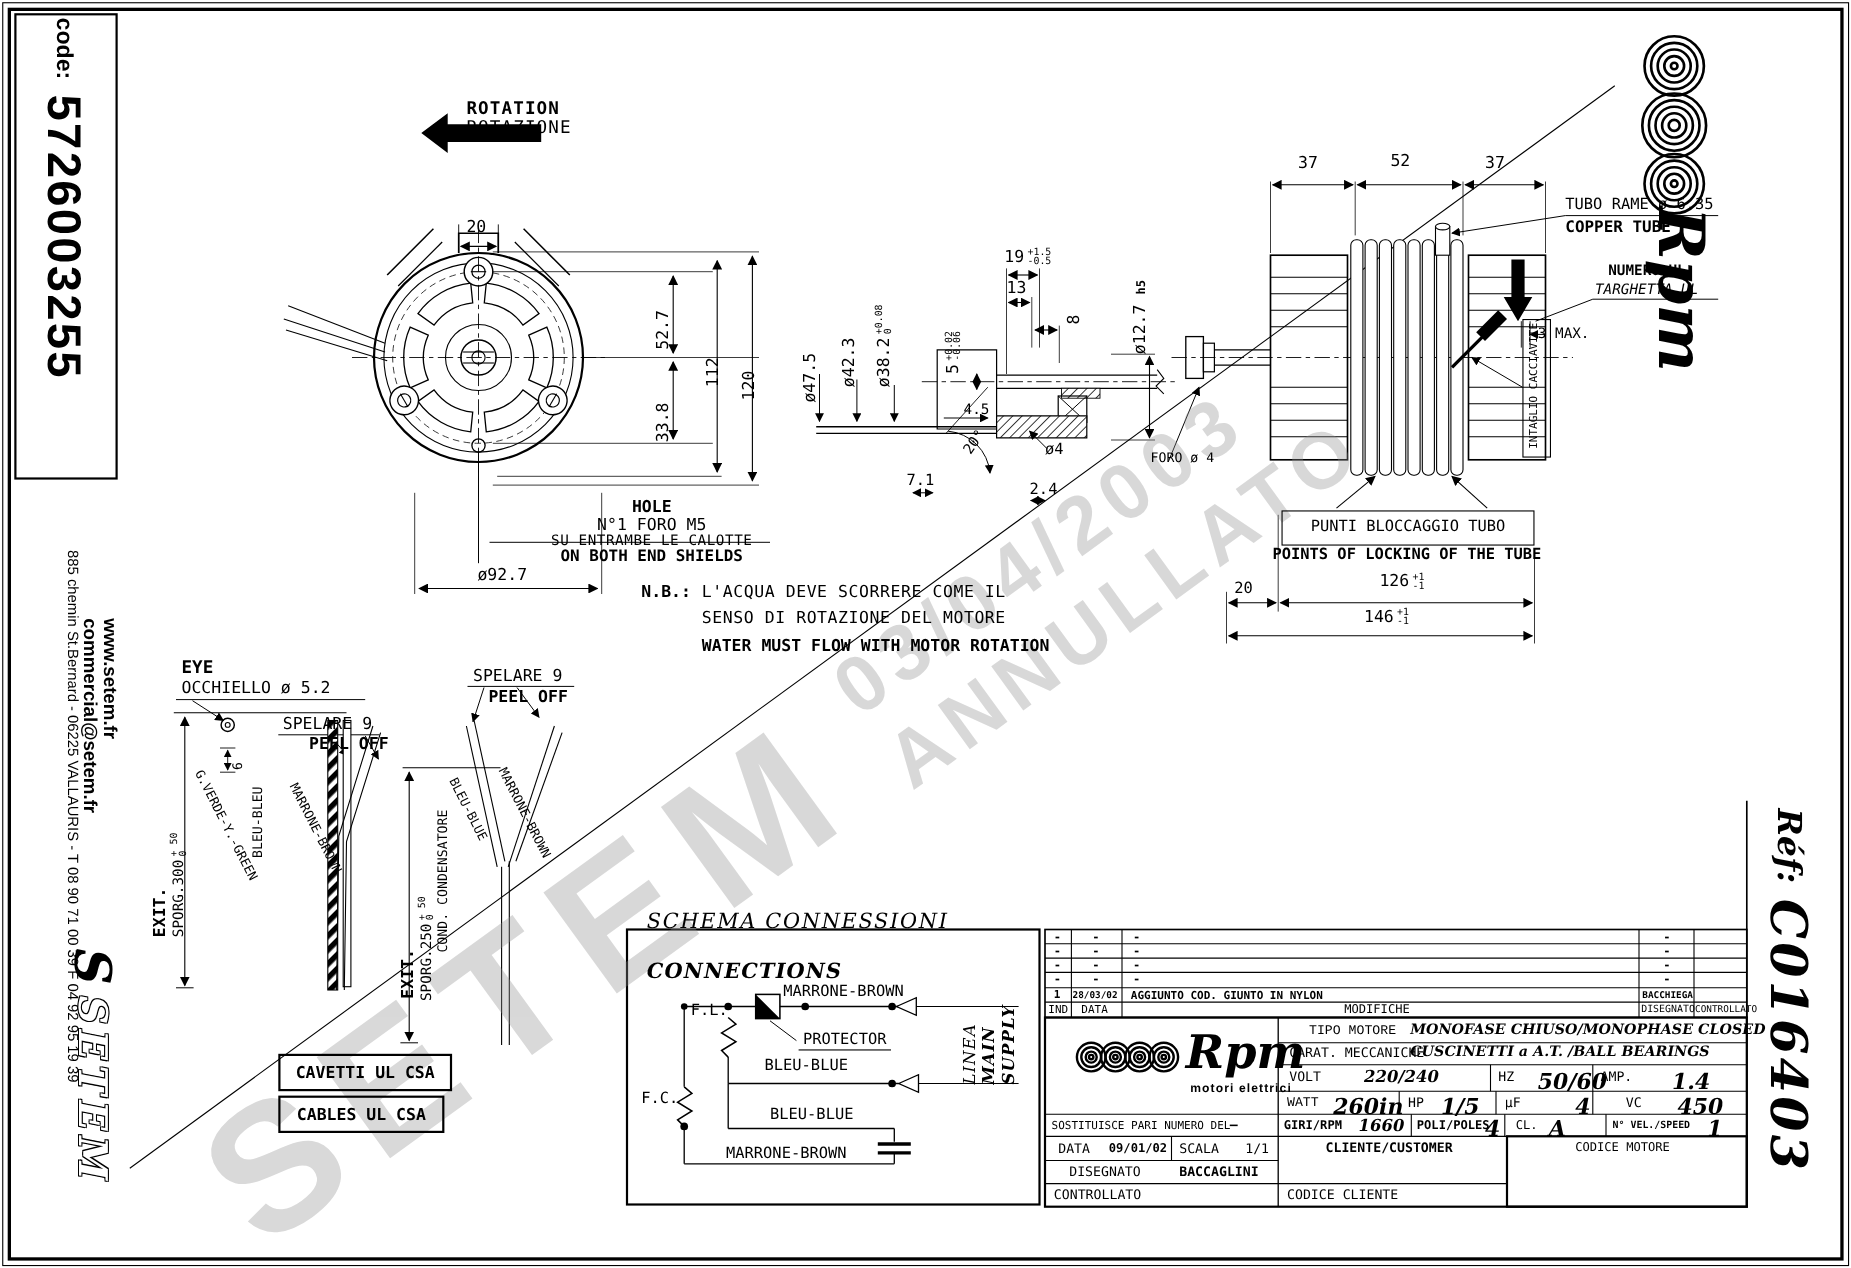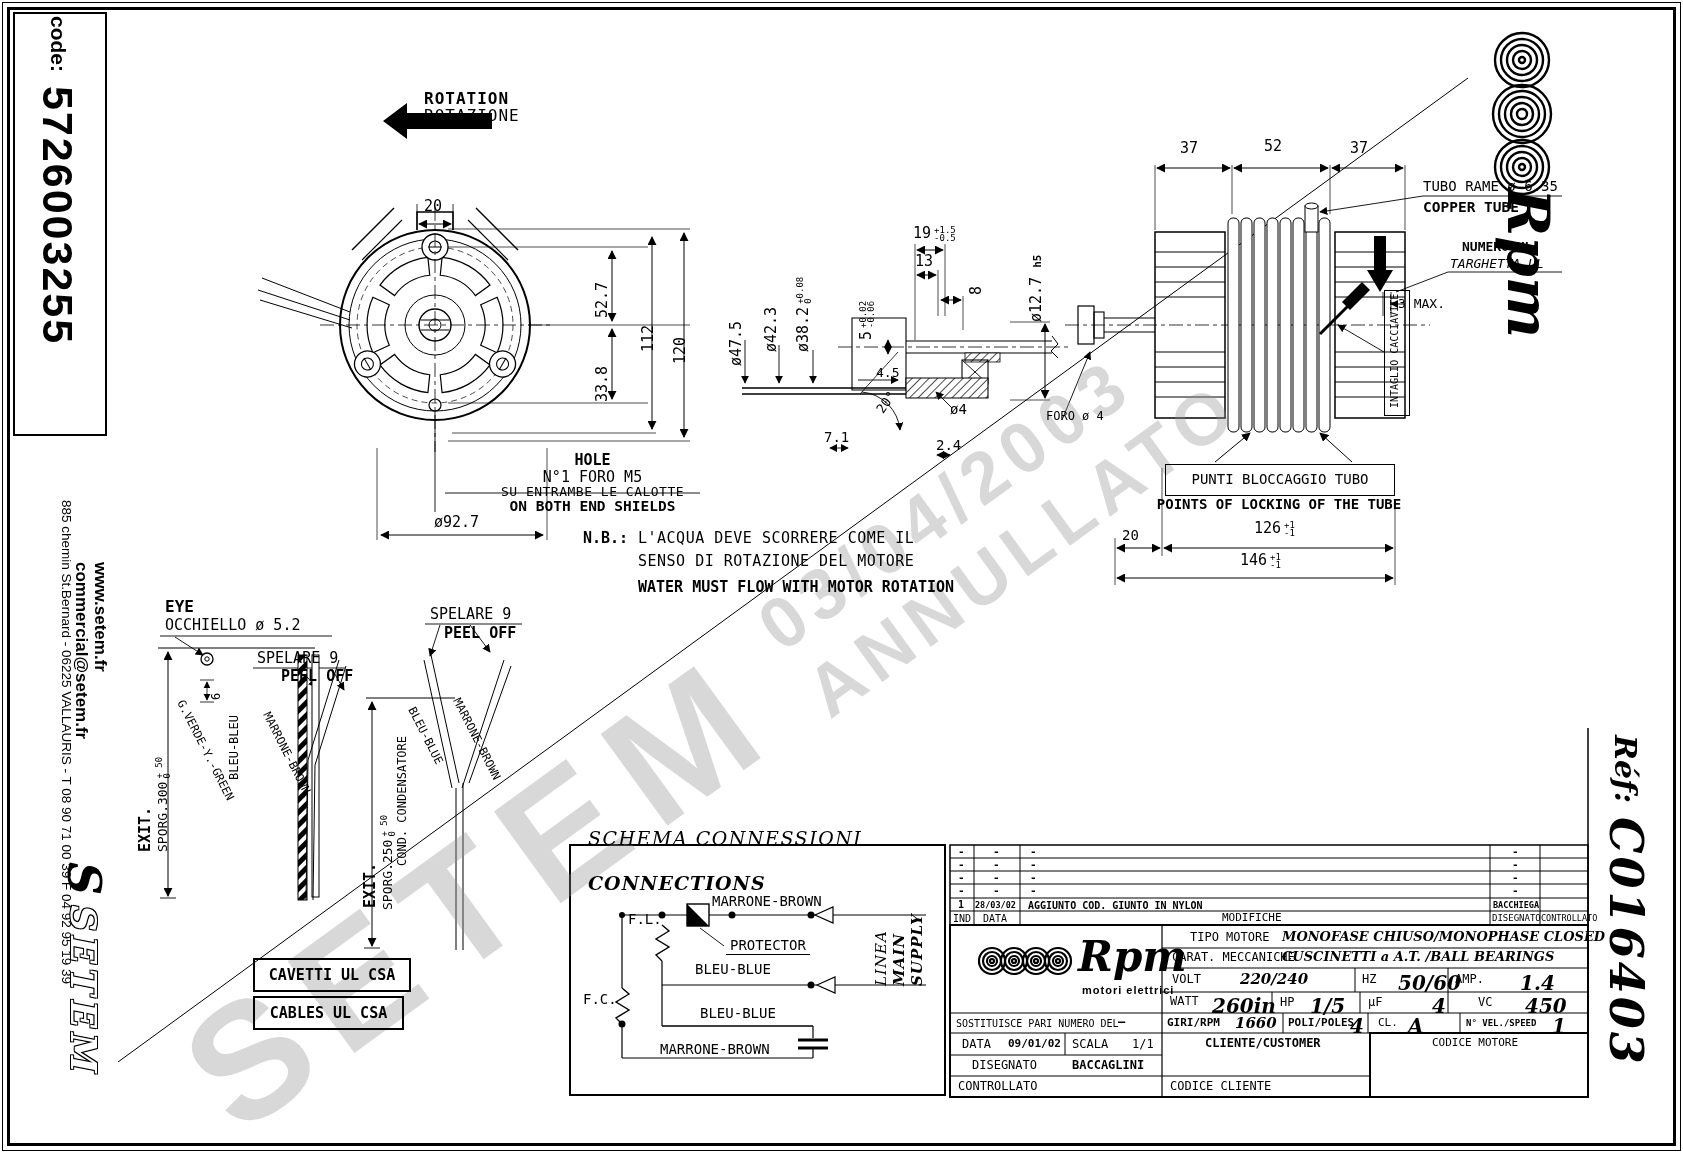--- a/index.html
+++ b/index.html
@@ -501,21 +501,21 @@
   <div class="abs lbl m b s10" style="left:1028px;top:900px;">AGGIUNTO COD. GIUNTO IN NYLON</div>
   <div class="abs lbl m b s8" style="left:1493px;top:901px;">BACCHIEGA</div>
   <div class="abs lbl m s10" style="left:953px;top:913px;">IND</div>
   <div class="abs lbl m s10" style="left:983px;top:913px;">DATA</div>
   <div class="abs lbl m s11" style="left:1222px;top:912px;">MODIFICHE</div>
   <div class="abs lbl m s9" style="left:1492px;top:914px;font-size:9px;">DISEGNATO</div>
   <div class="abs lbl m s9" style="left:1541px;top:914px;font-size:8.5px;">CONTROLLATO</div>
 
   <div class="abs lbl it b" style="left:1078px;top:932px;font-size:42px;">Rpm</div>
   <div class="abs lbl b" style="left:1082px;top:984px;font-size:11px;font-family:'Liberation Sans',sans-serif;letter-spacing:1px;">motori elettrici</div>
-  <div class="abs lbl m s12" style="left:1190px;top:931px;">TIPO MOTORE</div>
+  <div class="abs lbl m s12" style="left:1190px;top:931px;font-family:Liberation Mono, monospace;">TIPO MOTORE</div>
   <div class="abs lbl val" style="left:1282px;top:929px;font-size:13px;">MONOFASE CHIUSO/MONOPHASE CLOSED</div>
   <div class="abs lbl m s12" style="left:1172px;top:951px;">CARAT. MECCANICHE</div>
   <div class="abs lbl val" style="left:1282px;top:949px;font-size:13px;">CUSCINETTI a A.T. /BALL BEARINGS</div>
   <div class="abs lbl m s12" style="left:1172px;top:973px;">VOLT</div>
   <div class="abs lbl val" style="left:1240px;top:970px;font-size:15px;">220/240</div>
   <div class="abs lbl m s12" style="left:1362px;top:973px;">HZ</div>
   <div class="abs lbl val" style="left:1398px;top:971px;">50/60</div>
   <div class="abs lbl m s12" style="left:1455px;top:973px;">AMP.</div>
   <div class="abs lbl val" style="left:1520px;top:971px;">1.4</div>
   <div class="abs lbl m s12" style="left:1170px;top:996px;font-family:Liberation Mono, monospace;">WATT</div>

